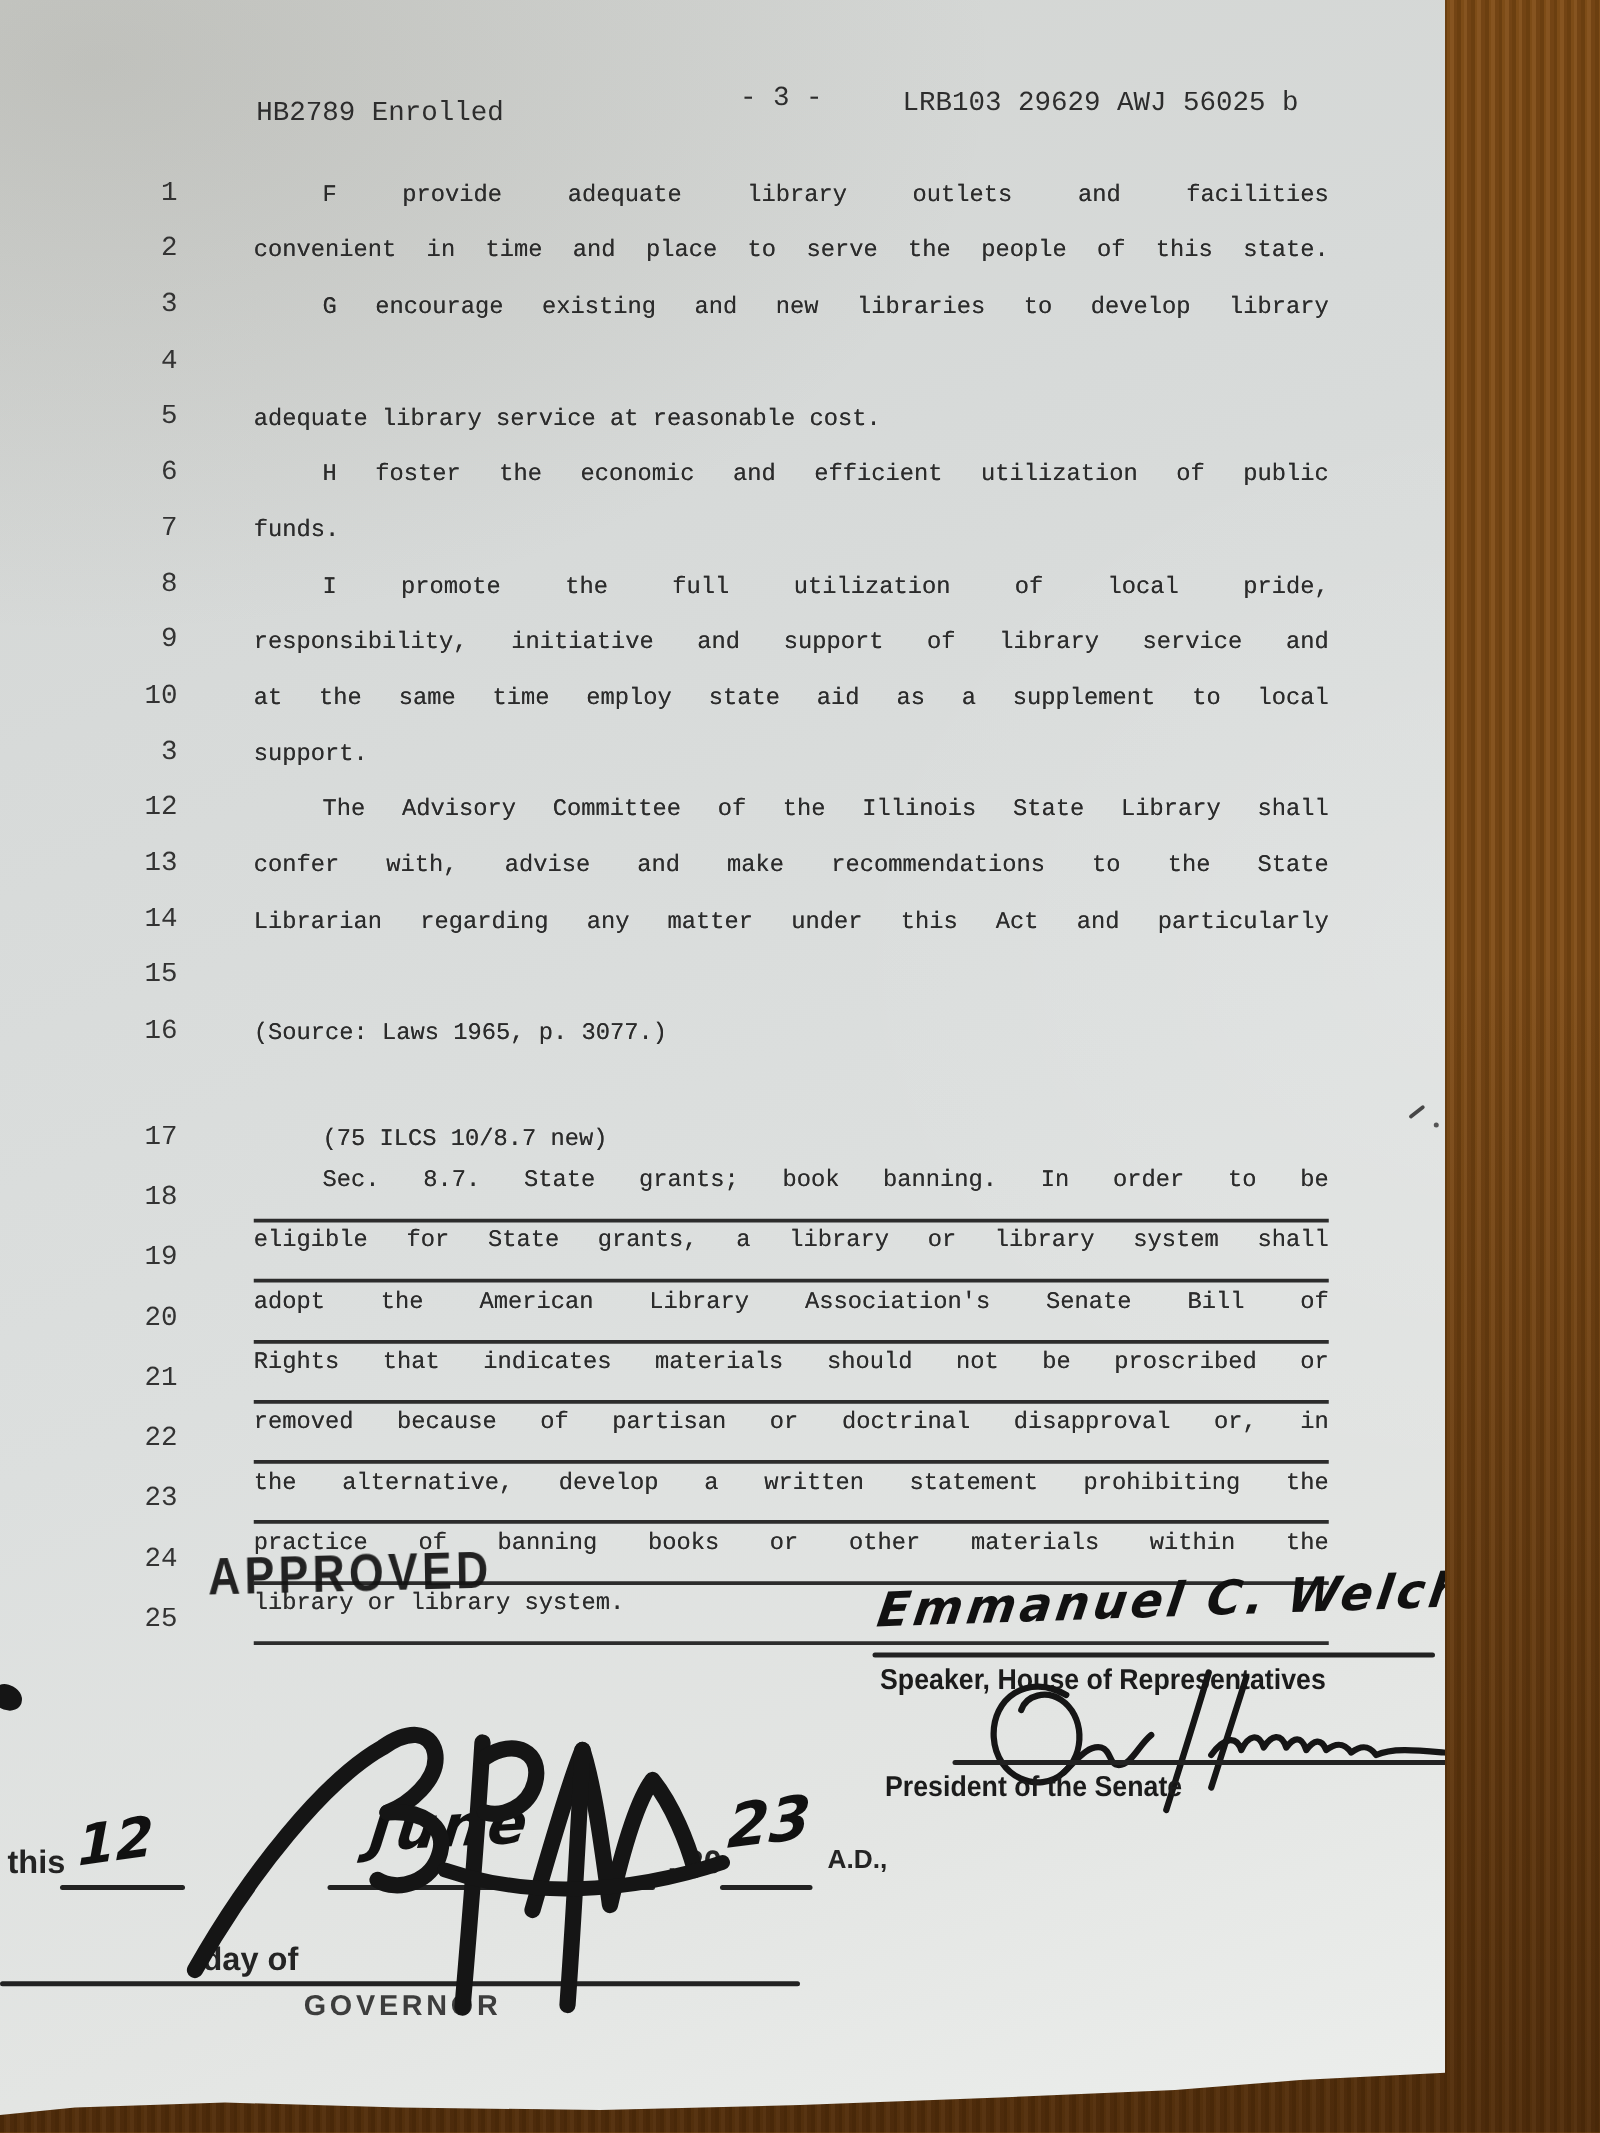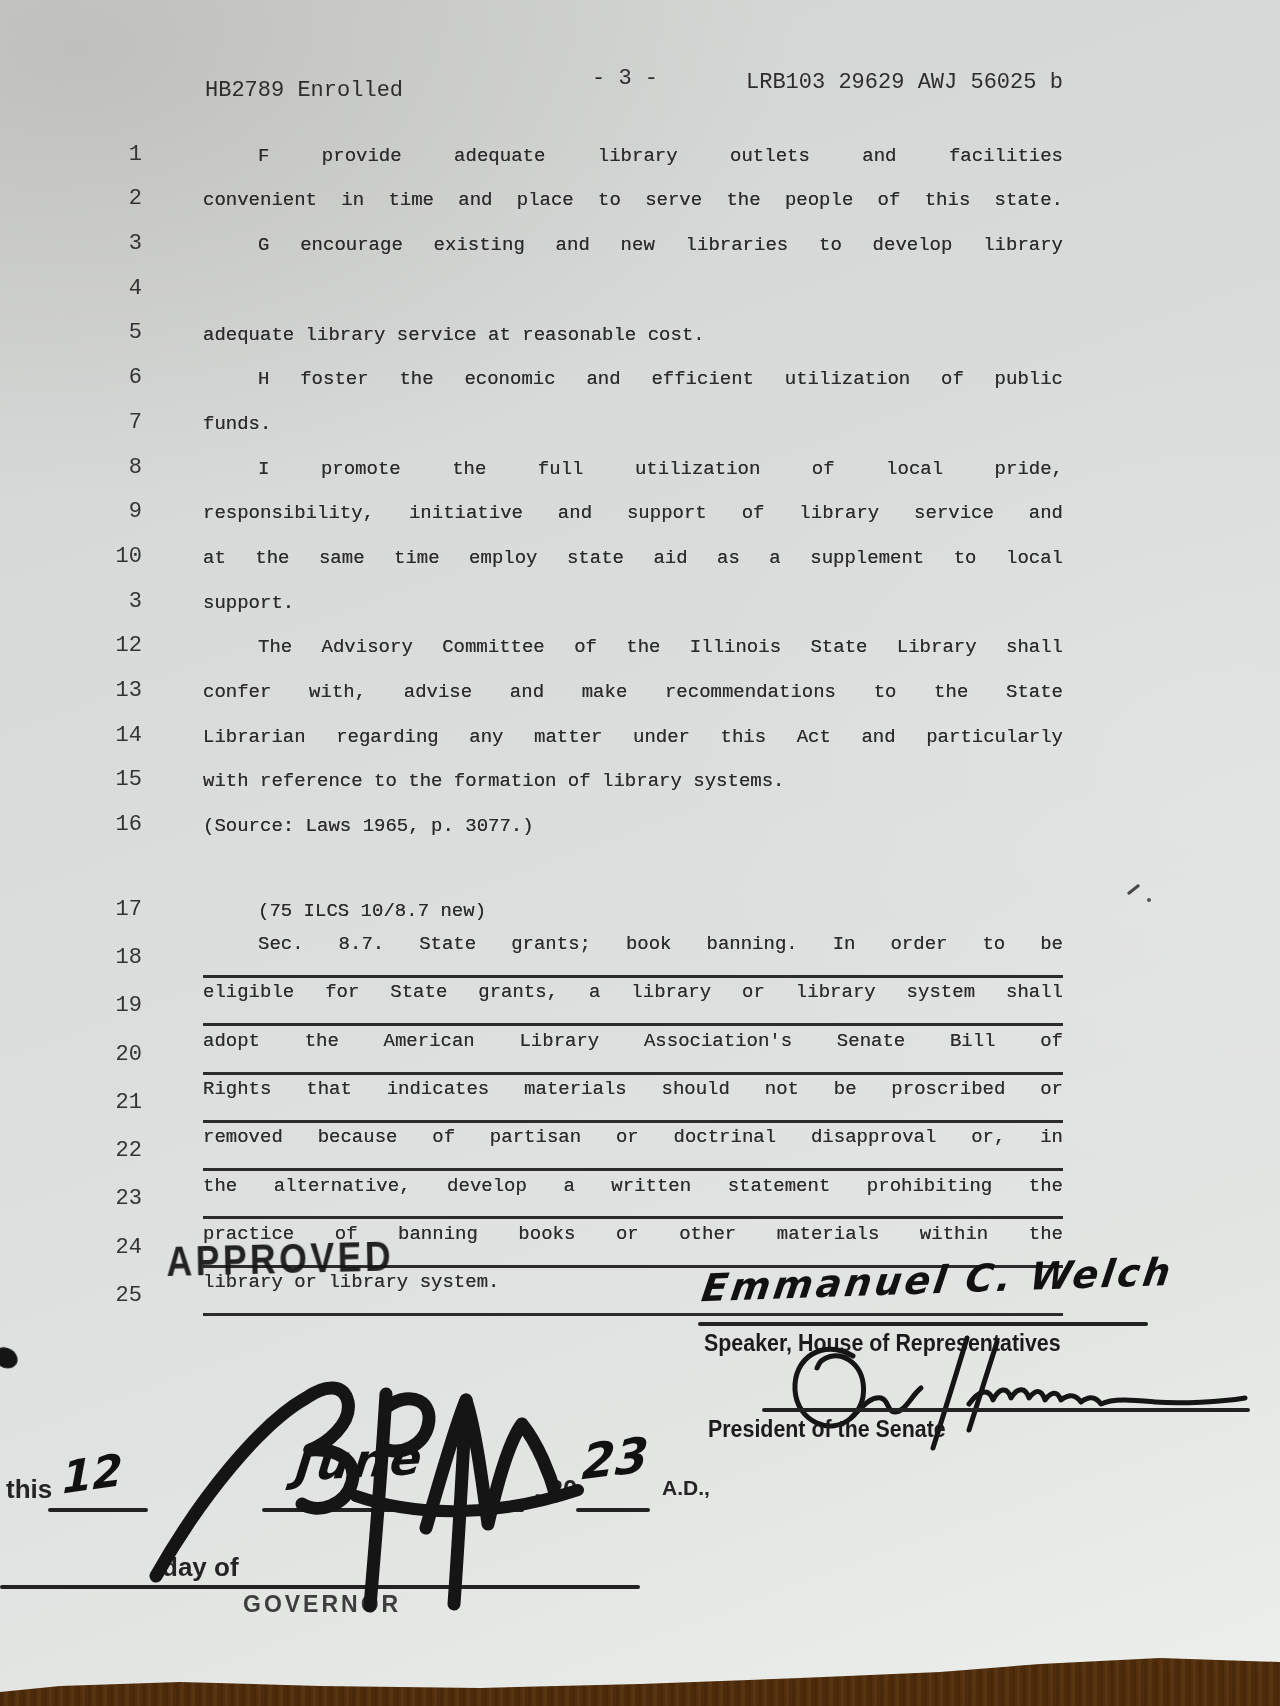--- a/index.html
+++ b/index.html
@@ -5,42 +5,42 @@
   html,body{margin:0;padding:0;}
   body{
     width:1280px;height:1706px;
     font-family:"Liberation Sans","DejaVu Sans",sans-serif;
     background:
       linear-gradient(0deg, rgba(30,12,0,.45), rgba(30,12,0,0) 55%),
       repeating-linear-gradient(90deg,#6b3f10 0 3px,#7d4c17 3px 5px,#865420 5px 8px,#734414 8px 11px),
       #7a4a16;
     overflow:hidden;
   }
-  #screenshot{position:relative;width:1280px;height:1706px;overflow:hidden;}
+  #screenshot{position:relative;width:1156px;height:1706px;overflow:hidden;}
 
   
   .paper{
     position:absolute;left:0;top:0;width:1280px;height:1700px;
     background:
       radial-gradient(1200px 760px at 6% 3%, rgba(115,112,100,.20), transparent 60%),
       radial-gradient(900px 700px at 96% 45%, rgba(255,255,255,.14), transparent 65%),
       linear-gradient(160deg,#d2d4d1 0%,#d7dad9 28%,#dcdfde 55%,#e3e5e3 78%,#edefed 100%);
     clip-path: polygon(0 0,1280px 0,1280px 1662px,1160px 1658px,1040px 1664px,940px 1672px,
                        800px 1678px,640px 1684px,480px 1688px,320px 1686px,180px 1682px,
                        60px 1686px,0 1692px);
     filter: drop-shadow(0 5px 7px rgba(40,20,0,.55));
     color:#2a2a2a;
   }
 
   
   .mono{font-family:"Liberation Mono","DejaVu Sans Mono",monospace;}
   .hdr span{position:absolute;font-size:22px;color:#2d2d2d;white-space:pre;}
   .hdr-left{left:205px;top:78px;}
   .hdr-center{left:592px;top:66px;}
-  .hdr-right{left:722px;top:70px;margin-left:24px;}
+  .hdr-right{left:722px;top:70px;}
 
   .text-block{position:absolute;left:0;top:130px;width:1280px;}
   .row{display:flex;align-items:flex-end;height:44.7px;}
   .row.ur{height:48.3px;}
   .row.gap{margin-top:40px;}
   .num{width:142px;text-align:right;font-size:22px;color:#333;padding-bottom:8px;
        font-family:"Liberation Mono","DejaVu Sans Mono",monospace;}
   .txt{margin-left:61px;width:860px;font-size:19px;line-height:1.05;color:#2b2b2b;
        font-family:"Liberation Mono","DejaVu Sans Mono",monospace;white-space:pre-wrap;
        padding-bottom:8px;text-shadow:0 0 .5px rgba(45,45,45,.75);}
@@ -136,21 +136,20 @@
         <div class="row">
           <span class="num">13</span>
           <span class="txt spread">confer with, advise and make recommendations to the State</span>
         </div>
         <div class="row">
           <span class="num">14</span>
           <span class="txt spread">Librarian regarding any matter under this Act and particularly</span>
         </div>
         <div class="row">
           <span class="num">15</span>
-          <span class="txt">with reference to the formation of library systems.</span>
         </div>
         <div class="row">
           <span class="num">16</span>
           <span class="txt">(Source: Laws 1965, p. 3077.)</span>
         </div>
         <div class="row gap">
           <span class="num">17</span>
           <span class="txt indent">(75 ILCS 10/8.7 new)</span>
         </div>
         <div class="row ur">

